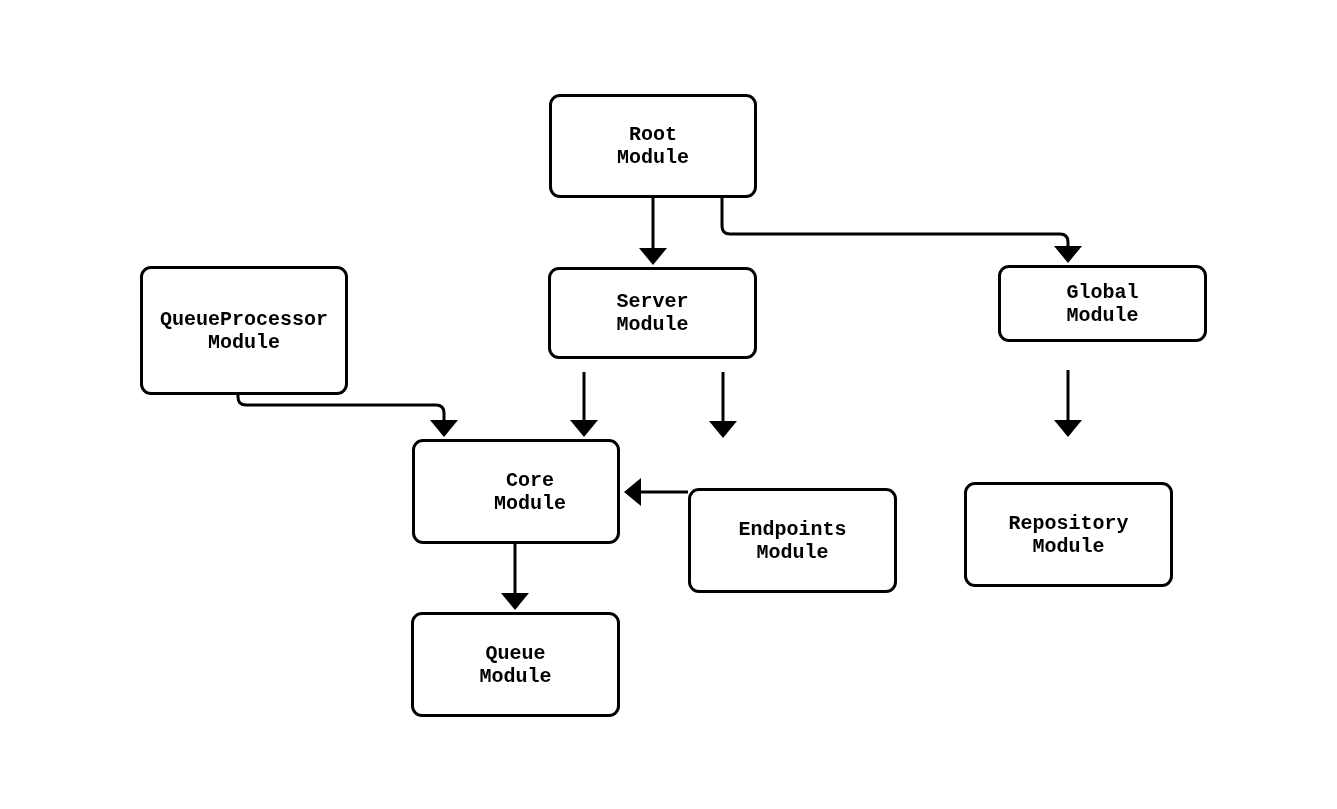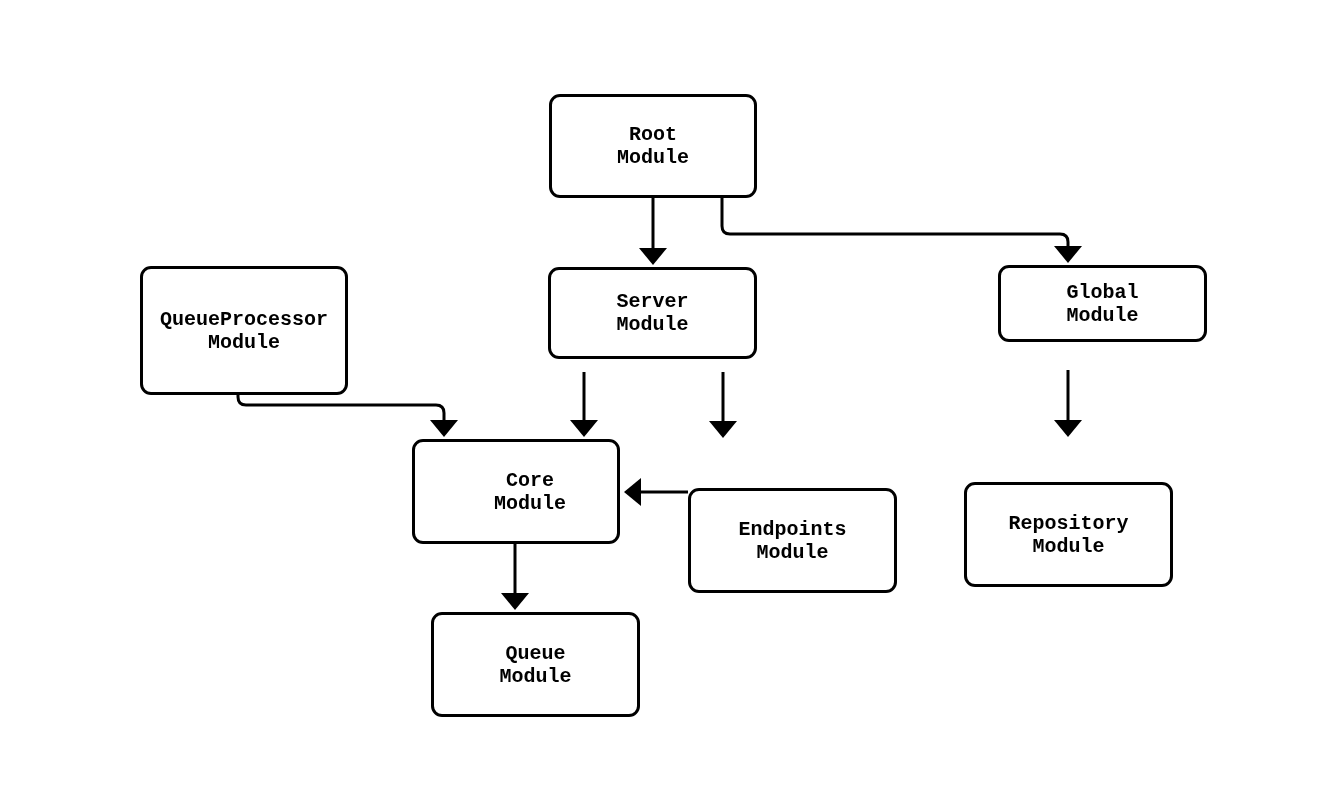--- a/index.html
+++ b/index.html
@@ -90,18 +90,18 @@
 Module</span>
       </div>
       <div class="node" style="left: 688px; top: 440px; width: 209px; height: 105px; margin-top: 48px;">
         <span class="node-label">Endpoints
 Module</span>
       </div>
       <div class="node" style="left: 964px; top: 439px; width: 209px; height: 105px; margin-top: 43px;">
         <span class="node-label">Repository
 Module</span>
       </div>
-      <div class="node" style="left: 431px; top: 612px; width: 209px; height: 105px;">
+      <div class="node" style="left: 411px; top: 612px; width: 209px; height: 105px;">
         <span class="node-label">Queue
 Module</span>
       </div>
     </div>
 </div>
 
 </body></html>

